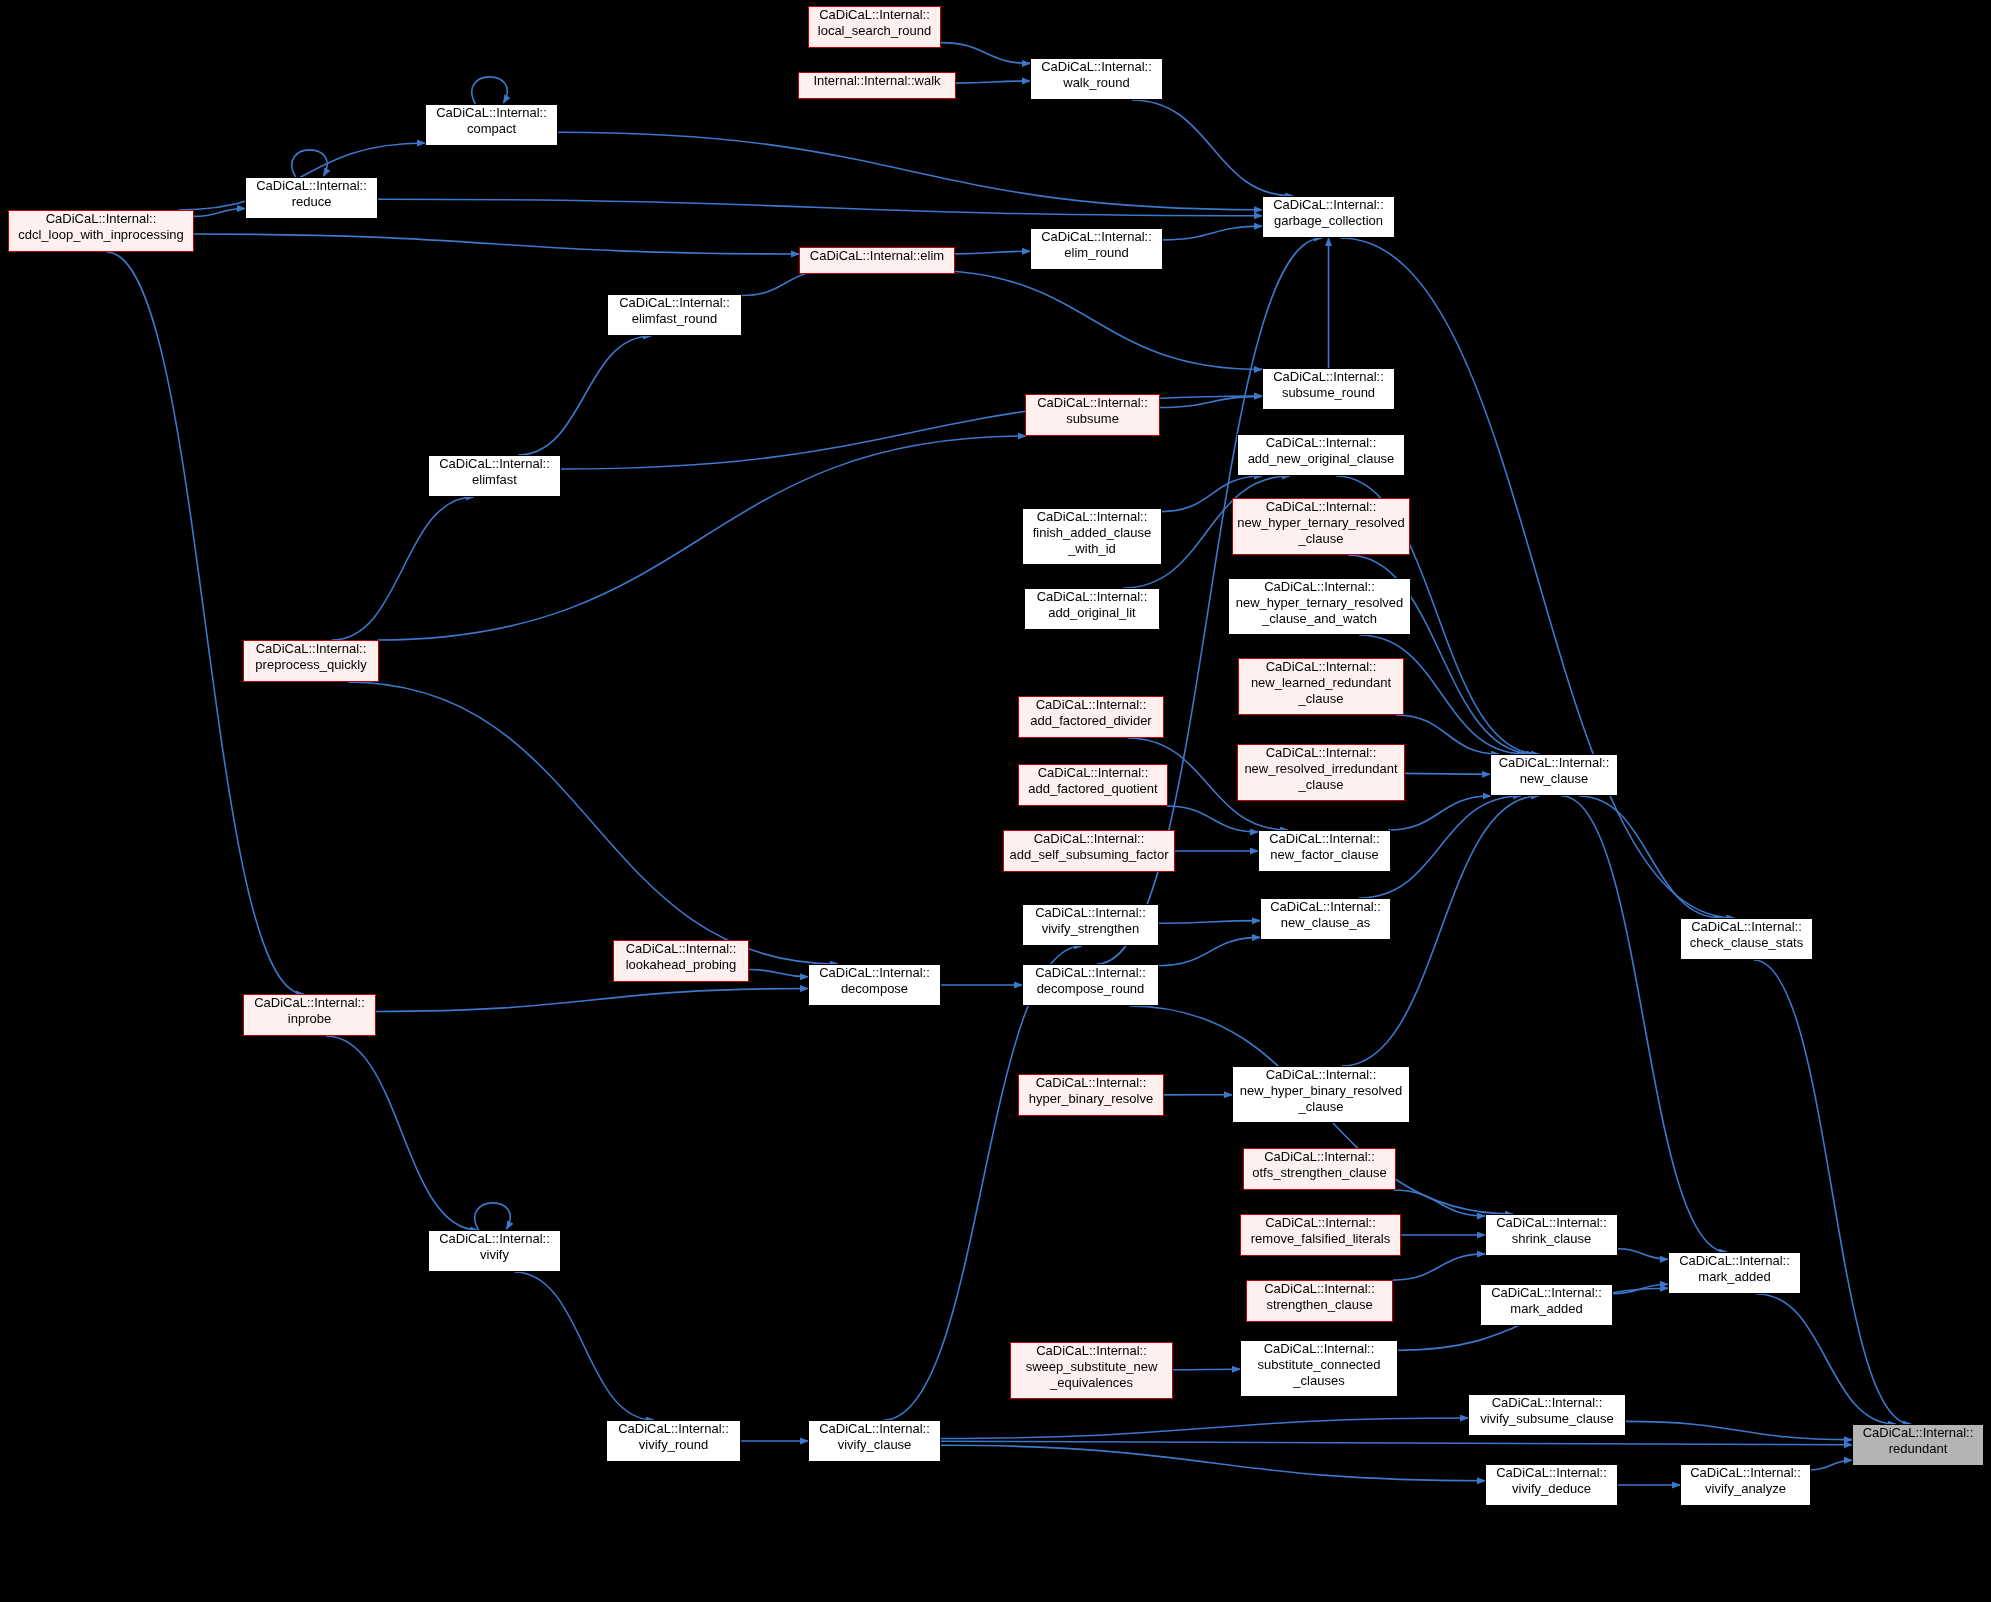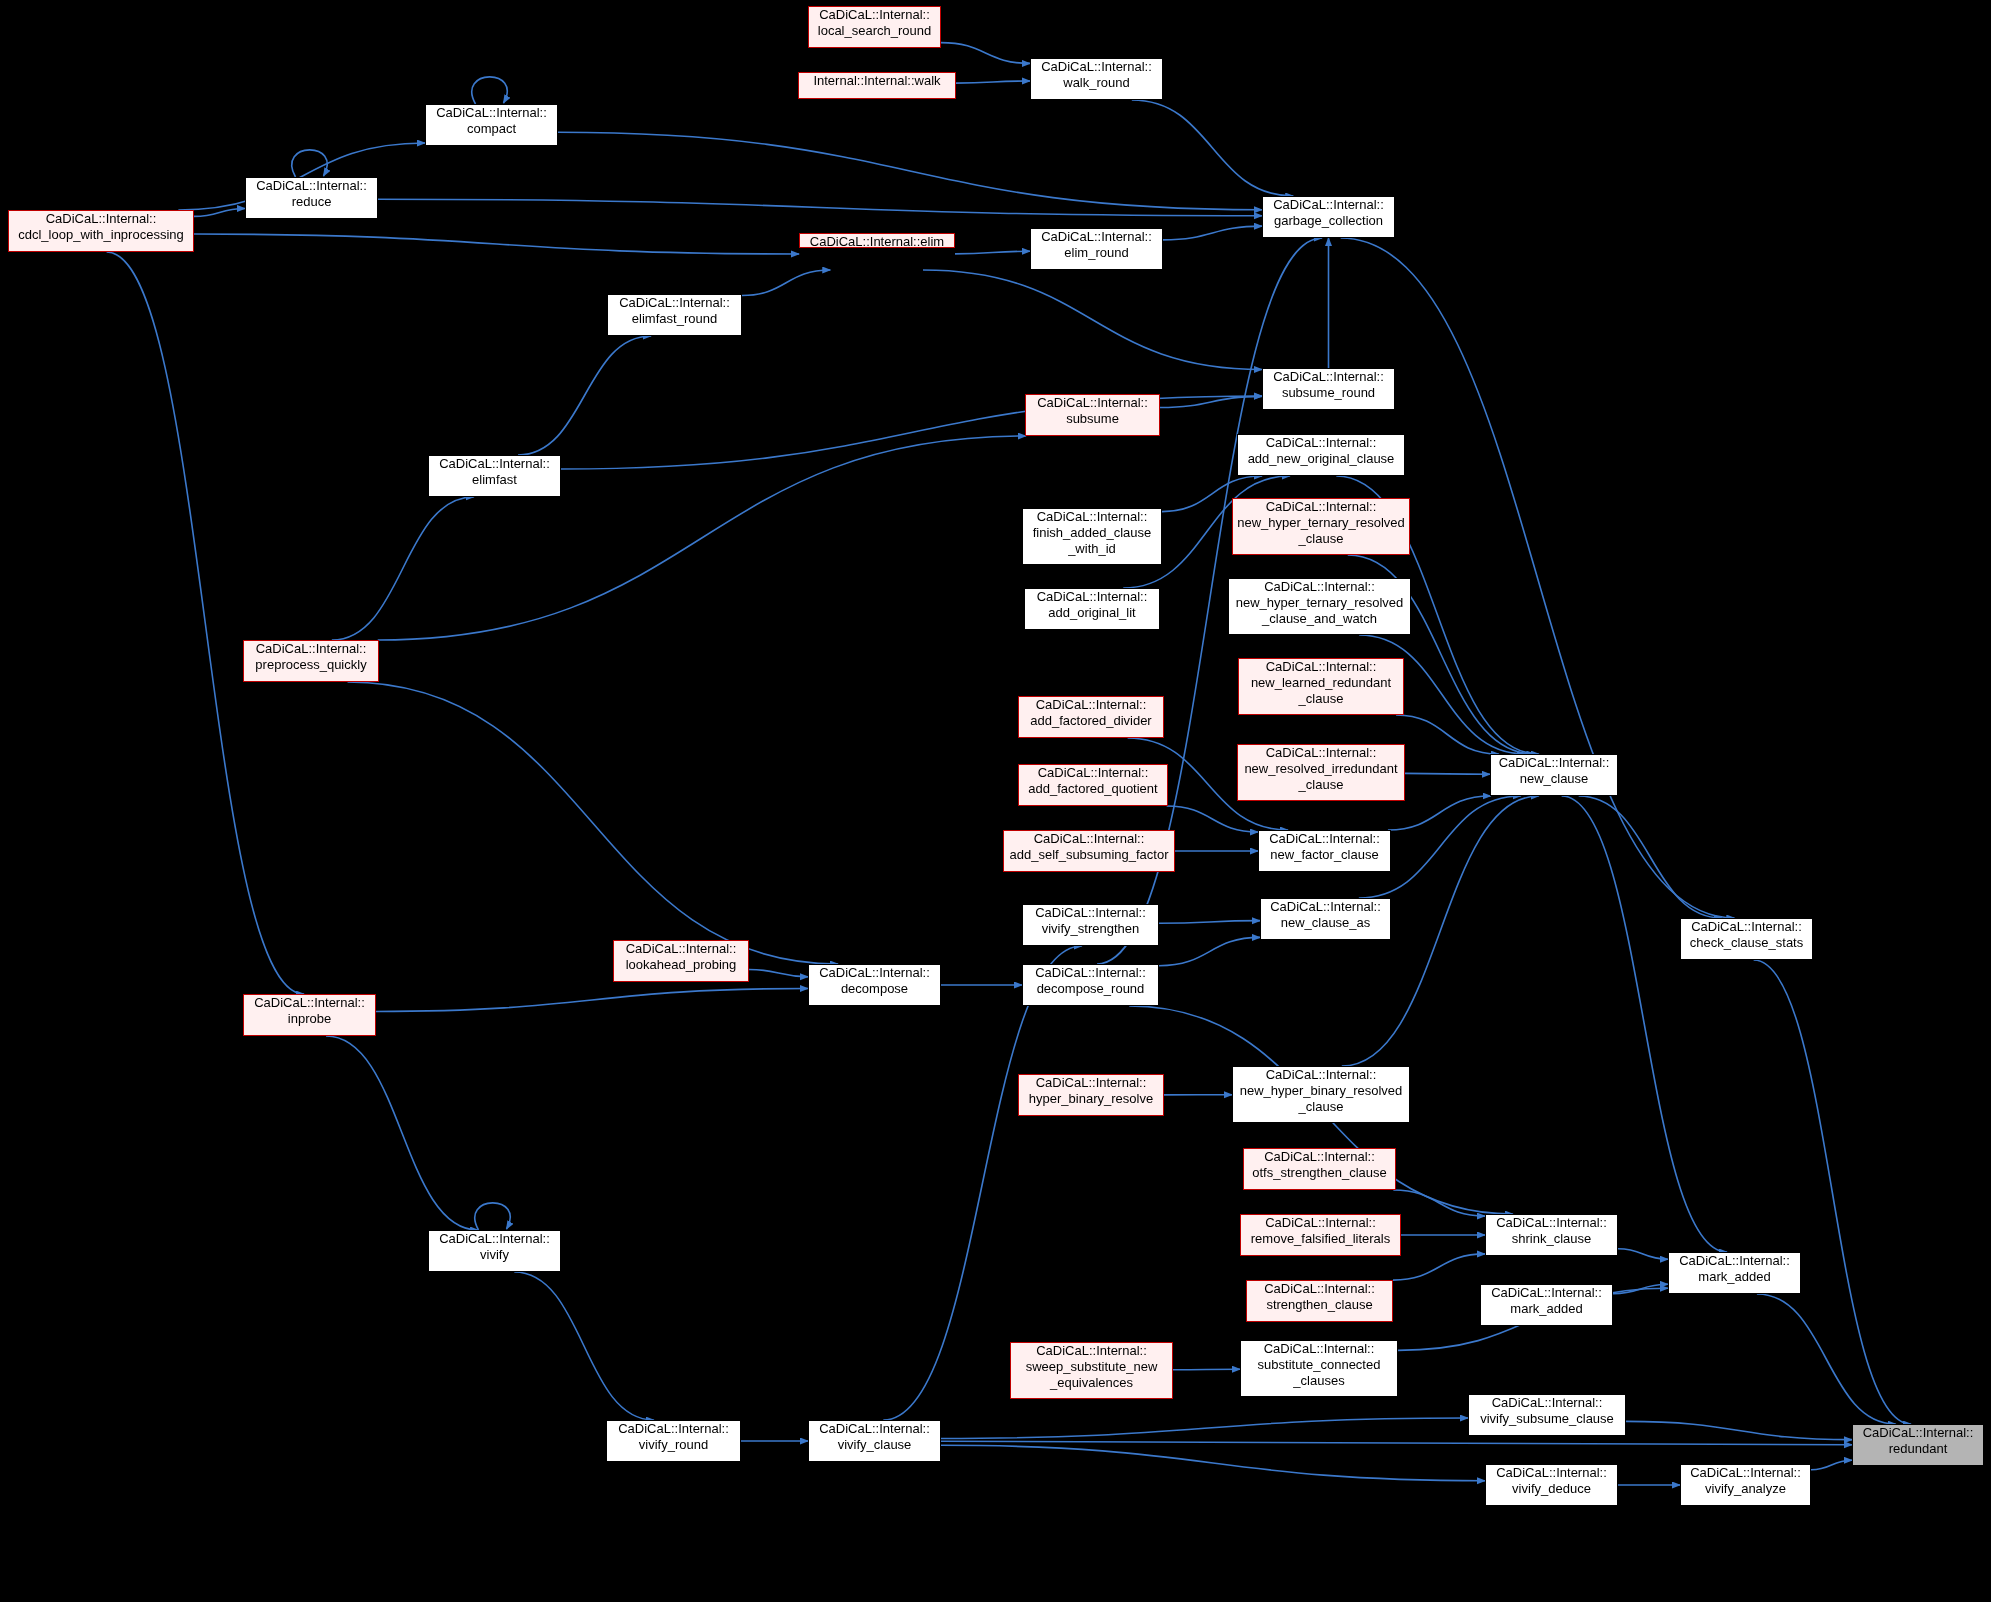--- a/index.html
+++ b/index.html
@@ -98,21 +98,21 @@
       <div class="node normal" style="left: 1030px; top: 58px; width: 133px; height: 42px;"><span>CaDiCaL::Internal::
 walk_round</span></div>
       <div class="node normal" style="left: 425px; top: 104px; width: 133px; height: 42px;"><span>CaDiCaL::Internal::
 compact</span></div>
       <div class="node normal" style="left: 245px; top: 177px; width: 133px; height: 42px;"><span>CaDiCaL::Internal::
 reduce</span></div>
       <div class="node truncated" style="left: 8px; top: 210px; width: 186px; height: 42px;"><span>CaDiCaL::Internal::
 cdcl_loop_with_inprocessing</span></div>
       <div class="node normal" style="left: 1262px; top: 196px; width: 133px; height: 42px;"><span>CaDiCaL::Internal::
 garbage_collection</span></div>
-      <div class="node truncated" style="left: 799px; top: 233px; width: 156px; height: 15px;"><span>CaDiCaL::Internal::elim</span></div>
+      <div class="node truncated" style="left: 799px; top: 247px; width: 156px; height: 27px;"><span>CaDiCaL::Internal::elim</span></div>
       <div class="node normal" style="left: 1030px; top: 228px; width: 133px; height: 42px;"><span>CaDiCaL::Internal::
 elim_round</span></div>
       <div class="node normal" style="left: 607px; top: 294px; width: 135px; height: 42px;"><span>CaDiCaL::Internal::
 elimfast_round</span></div>
       <div class="node truncated" style="left: 1025px; top: 394px; width: 135px; height: 42px;"><span>CaDiCaL::Internal::
 subsume</span></div>
       <div class="node normal" style="left: 1262px; top: 368px; width: 133px; height: 42px;"><span>CaDiCaL::Internal::
 subsume_round</span></div>
       <div class="node normal" style="left: 428px; top: 455px; width: 133px; height: 42px;"><span>CaDiCaL::Internal::
 elimfast</span></div>

